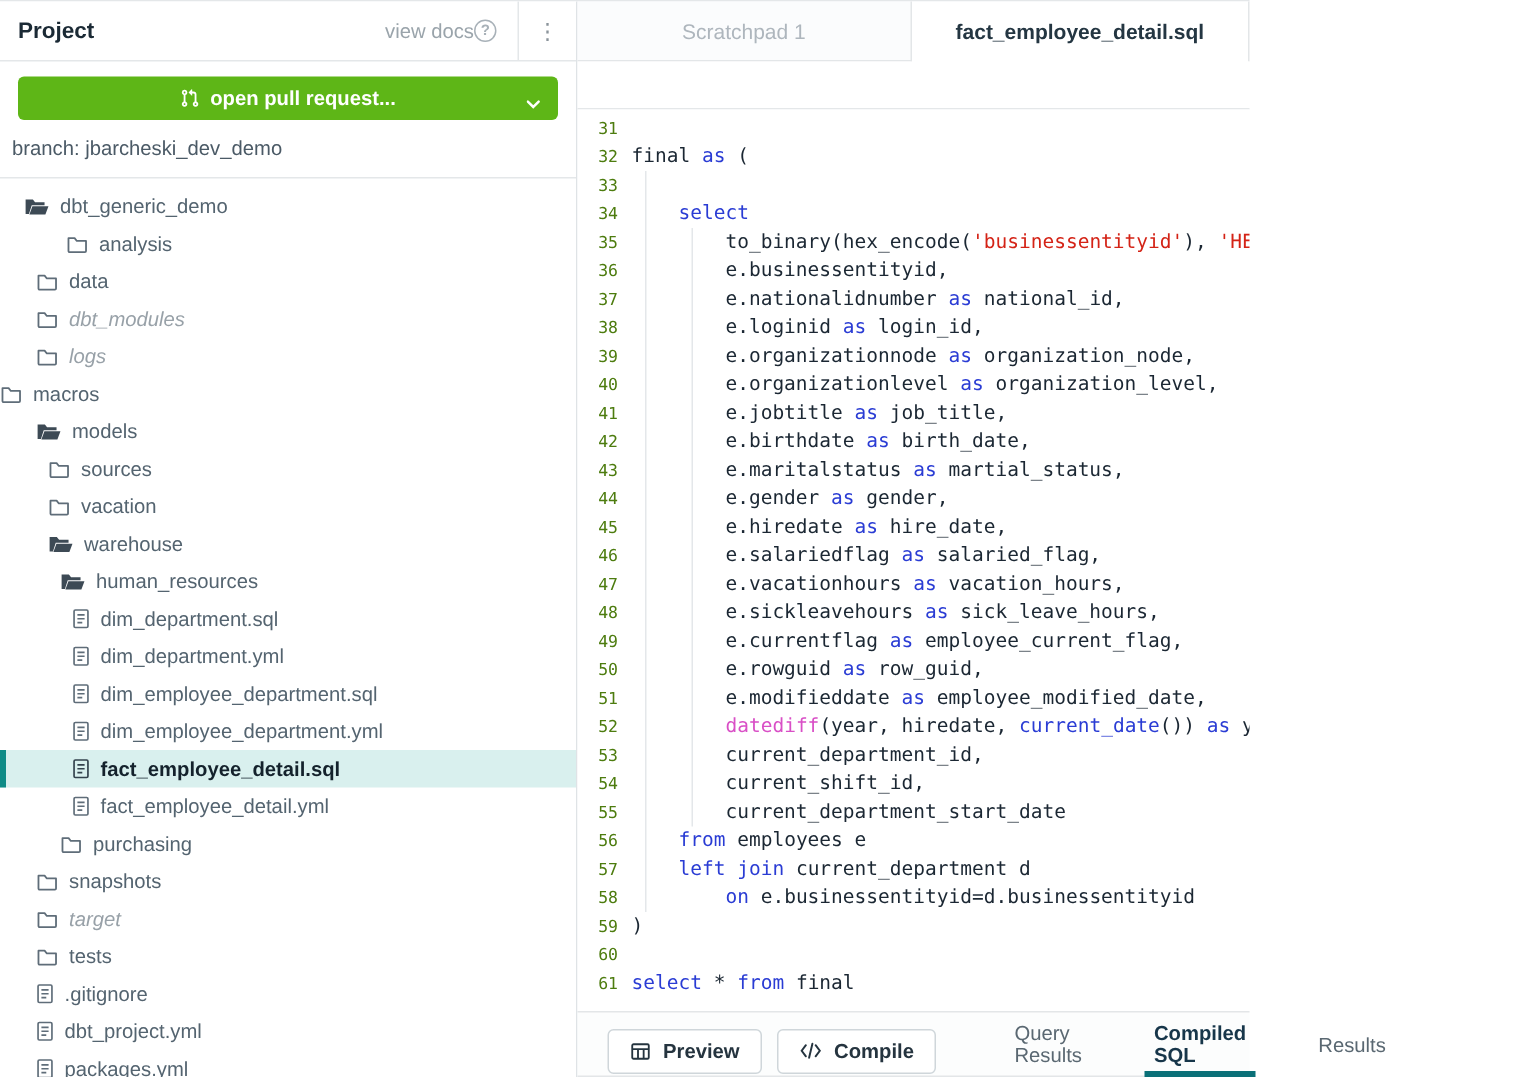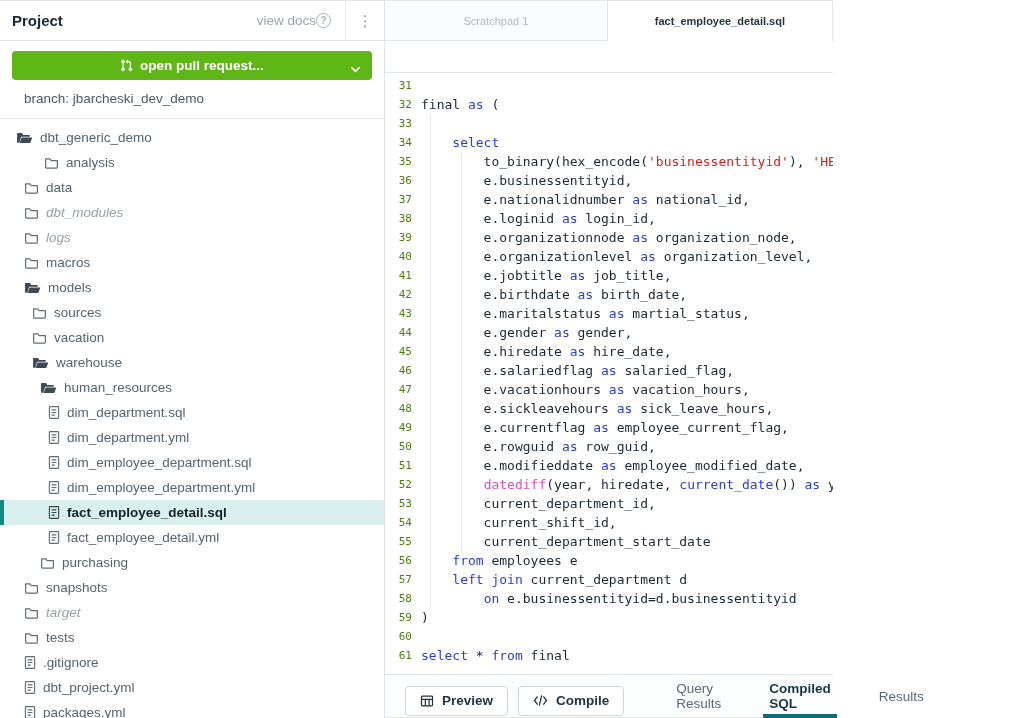--- a/index.html
+++ b/index.html
@@ -21,38 +21,38 @@
     justify-content:center; }
   .sb-div { width:1px; height:100%; background:#e4e7e9; }
   .kebab { width:38px; height:100%; display:flex; align-items:center; justify-content:center;
     color:#8b949b; font-size:15px; cursor:pointer; }
   .pr-row { padding:10px 12px 7px 12px; }
   .pr-btn { width:100%; height:29px; background:#5eb617; border:none; border-radius:4px;
     color:#fff; font-weight:700; font-size:13.5px; font-family:"Liberation Sans",sans-serif;
     display:flex; align-items:center; justify-content:center; gap:7px; position:relative;
     cursor:pointer; }
   .pr-caret { position:absolute; right:12px; top:10px; }
-  .branch-row { padding:4px 12px 12px 24px; border-bottom:1px solid #e4e7e9;
+  .branch-row { padding:4px 12px 12px 8px; border-bottom:1px solid #e4e7e9;
     font-size:13.5px; color:#4b5a66; }
 
   .tree { flex:1; overflow:hidden; padding-top:6px; }
   .tree-row { height:25px; display:flex; align-items:center; gap:7px; font-size:13.5px;
     color:#546470; cursor:pointer; white-space:nowrap; }
   .tree-row svg { flex:none; }
   .tree-row.muted { color:#98a1a8; font-style:italic; }
   .tree-row.selected { background:#d9f0ee; border-left:4px solid #0f8b86;
     font-weight:700; color:#14222c; }
   .tree-icon { color:#5f6d79; display:flex; align-items:center; }
   .tree-icon.open { color:#3d4a55; }
   .tree-row.selected .tree-icon { color:#33424d; }
 
   
   .editor { flex:1; display:flex; flex-direction:column; min-width:0; }
   .tabbar { height:40px; display:flex; flex:none; }
-  .tab { display:flex; align-items:center; justify-content:center; font-size:11px;
+  .tab { display:flex; align-items:center; justify-content:center; font-size:14px;
     cursor:pointer; border-right:1px solid #e3e6e8; }
   .tab.inactive { width:278px; color:#aeb6bd; background:#fbfcfd;
     border-bottom:1px solid #e3e6e8; }
   .tab.active { width:281px; color:#243642; background:#fff; font-weight:700; }
   .tab-filler { flex:1; background:#f6f8f9; border-bottom:1px solid #e3e6e8; }
   .toolbar-strip { height:32px; flex:none; background:#fff; border-bottom:1px solid #e4e7e9; }
 
   .code-pane { flex:1; position:relative; overflow:hidden; padding-top:3px;
     font-family:"DejaVu Sans Mono", monospace; font-size:13px; background:#fff; }
   .code-line { height:19px; line-height:19px; display:flex; white-space:pre; }
@@ -153,21 +153,21 @@
           <span>dbt_modules</span>
         </div>
         <div class="tree-row muted" style="padding-left: 24px;">
           <span class="tree-icon">
             <svg width="15" height="13" viewBox="0 0 16 14" fill="none" stroke="currentColor" stroke-width="1.3" stroke-linejoin="round">
               <path d="M1.7 3 h4.4 l1.6 2 h6.6 v7.2 a0.8 0.8 0 0 1 -0.8 0.8 h-11 a0.8 0.8 0 0 1 -0.8 -0.8 z"></path>
             </svg>
           </span>
           <span>logs</span>
         </div>
-        <div class="tree-row" style="padding-left: 24px;">
+        <div class="tree-row" style="">
           <span class="tree-icon">
             <svg width="15" height="13" viewBox="0 0 16 14" fill="none" stroke="currentColor" stroke-width="1.3" stroke-linejoin="round">
               <path d="M1.7 3 h4.4 l1.6 2 h6.6 v7.2 a0.8 0.8 0 0 1 -0.8 0.8 h-11 a0.8 0.8 0 0 1 -0.8 -0.8 z"></path>
             </svg>
           </span>
           <span>macros</span>
         </div>
         <div class="tree-row" style="padding-left: 24px;">
           <span class="tree-icon open">
             <svg width="17" height="13" viewBox="0 0 18 14" fill="currentColor">

